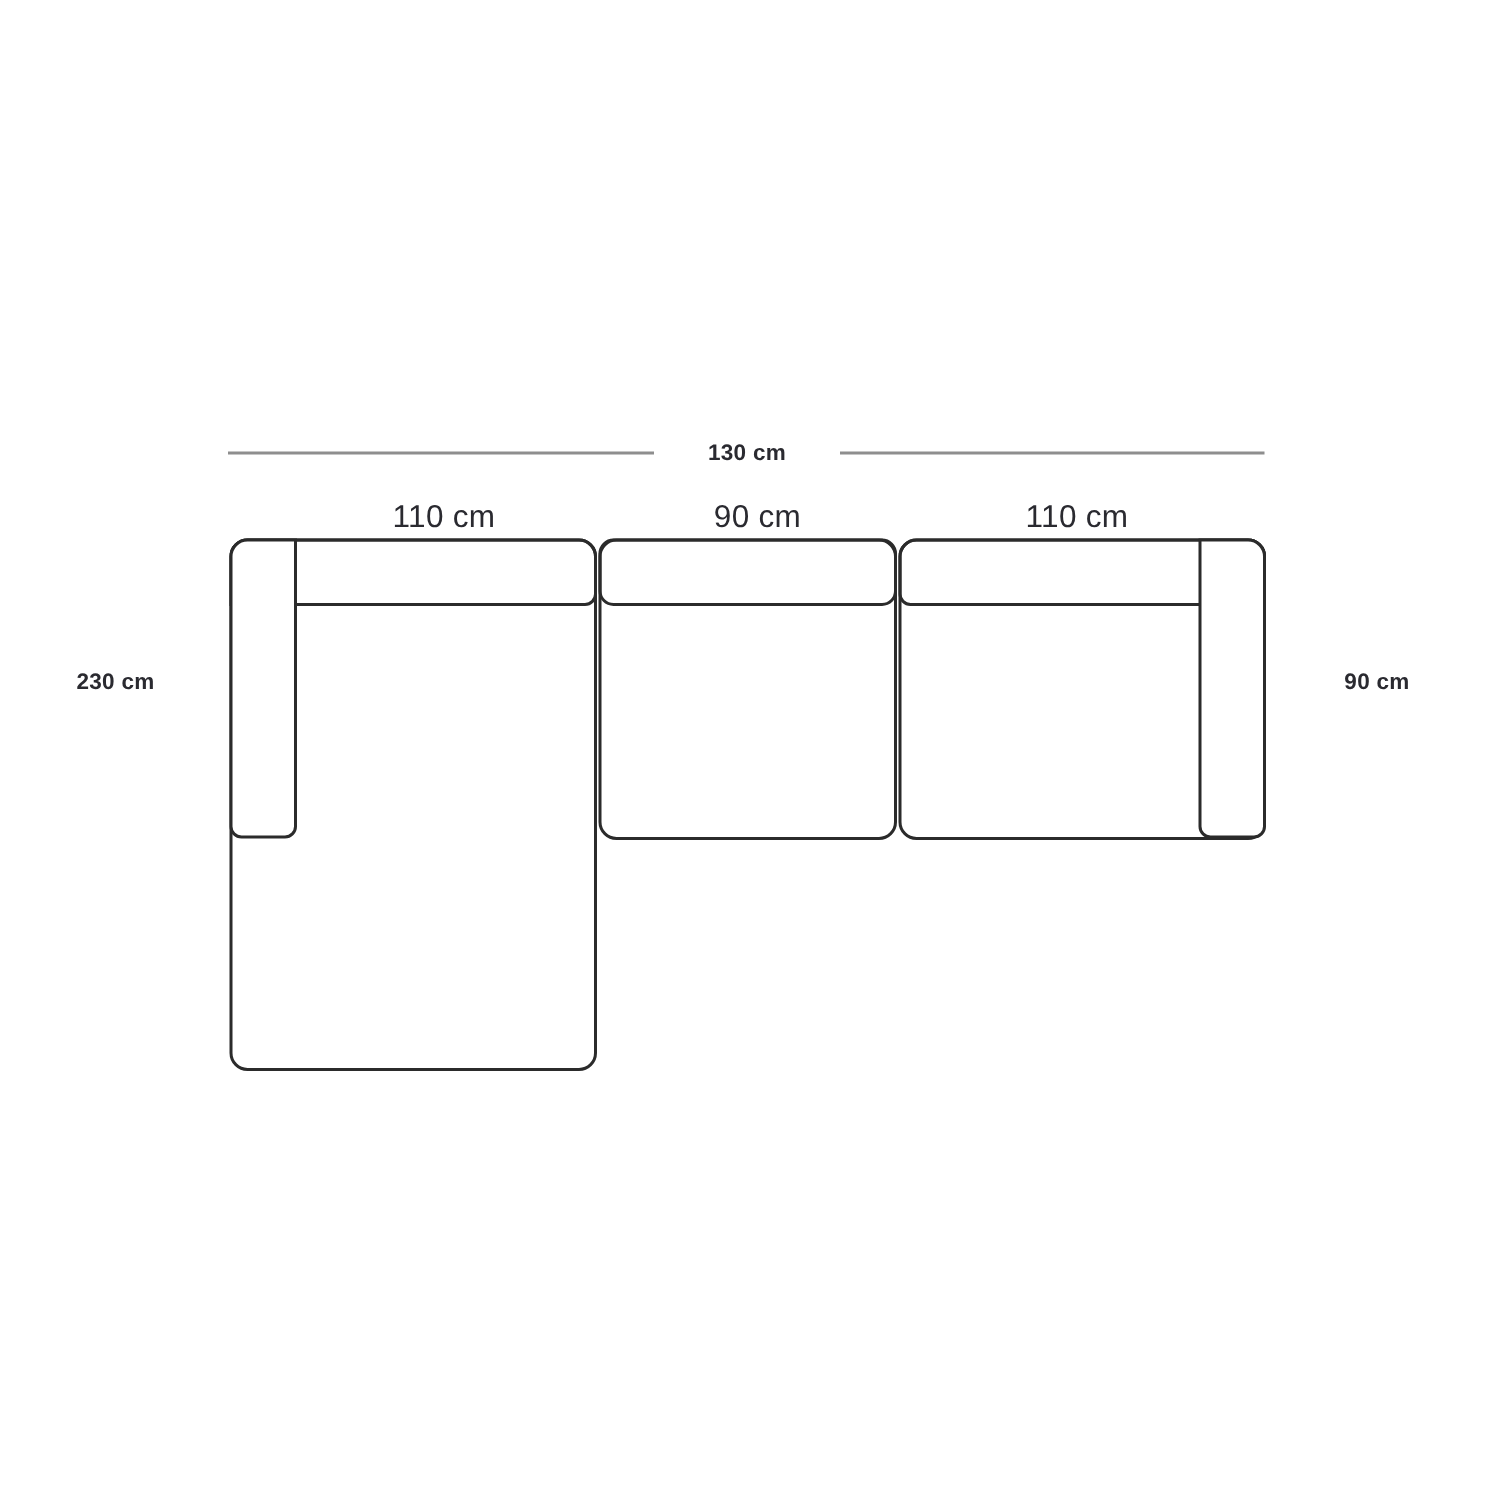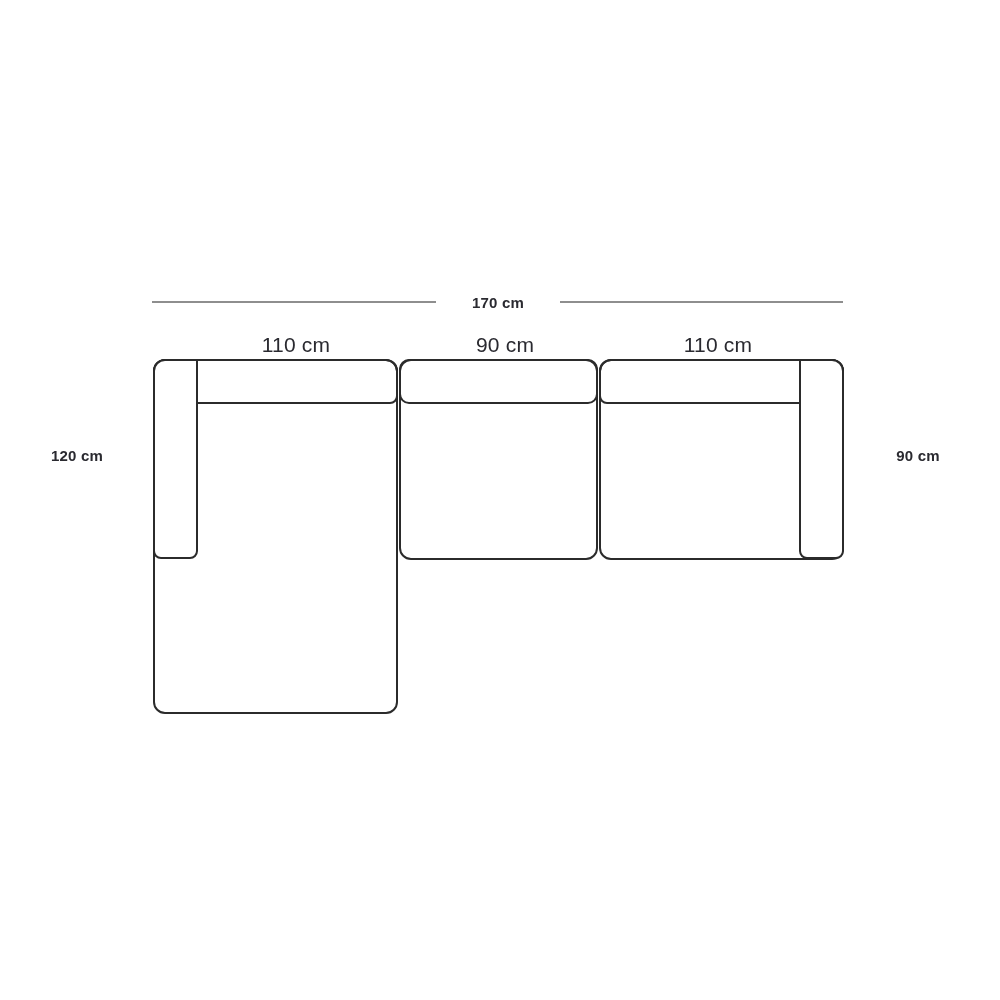--- a/index.html
+++ b/index.html
@@ -89,28 +89,28 @@
     border-radius: 0 12px 8px 8px;
     background: #ffffff;
   }
 </style>
 </head>
 <body>
 
 <div class="canvas" style="--outline: #2b2b2b; --dimline: #8e8e8e; --text: #2a2a30; --bg: #ffffff;">
 
   <span class="dim-line left"></span>
-  <span class="dim-label overall">170 cm</span>
+  <span class="dim-label overall">130 cm</span>
   <span class="dim-line right"></span>
 
   <span class="module-label m1">110 cm</span>
   <span class="module-label m2">90 cm</span>
   <span class="module-label m3">110 cm</span>
 
-  <span class="dim-label chaise-depth">120 cm</span>
+  <span class="dim-label chaise-depth">230 cm</span>
   <span class="dim-label seat-depth">90 cm</span>
 
   <div class="shape left-module"></div>
   <div class="shape left-backrest"></div>
   <div class="shape left-armrest"></div>
 
   <div class="shape mid-module"></div>
   <div class="shape mid-backrest"></div>
 
   <div class="shape right-module"></div>

